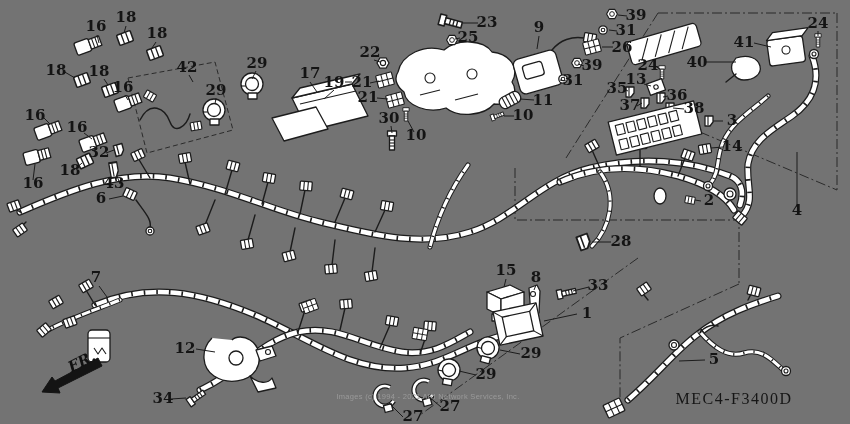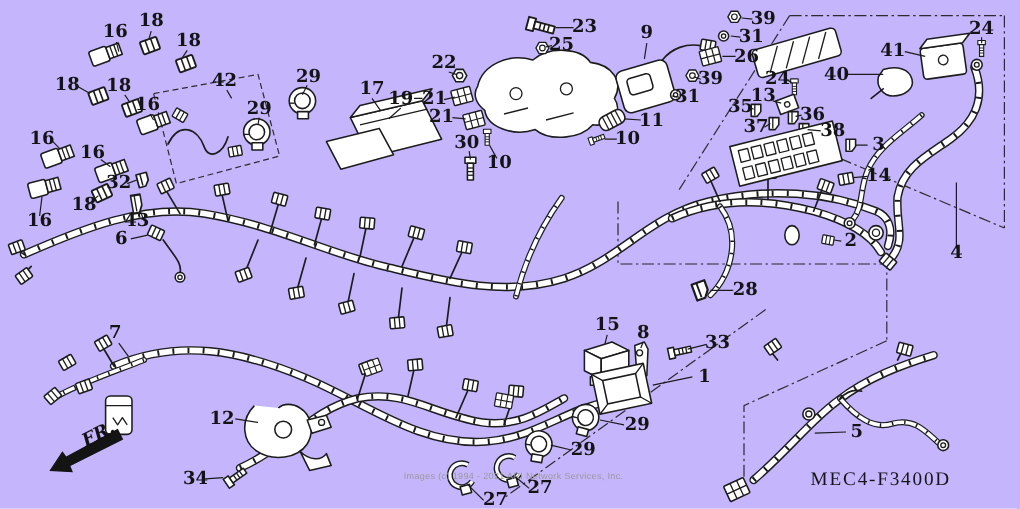--- a/index.html
+++ b/index.html
@@ -1,16 +1,16 @@
 <!DOCTYPE html>
 <html><head>
 <meta charset="utf-8">
 <style>
   html,body{margin:0;padding:0;background:#ffffff;}
-  .stage{position:relative;width:850px;height:424px;background:#c4b5fd;overflow:hidden;
+  .stage{position:relative;width:850px;height:424px;background:#737373;overflow:hidden;
          font-family:"DejaVu Serif", serif;}
   svg{position:absolute;left:0;top:0;}
   .callout{font-family:"DejaVu Serif", serif;font-weight:bold;font-size:15px;fill:#141414;}
   .partcode{font-family:"Liberation Serif", serif;font-size:16px;letter-spacing:1.5px;fill:#161616;}
   .wmark{font-family:"Liberation Sans", sans-serif;font-size:7.5px;fill:#9a9a9a;letter-spacing:.3px;}
   .frlabel{font-family:"DejaVu Serif", serif;font-weight:bold;font-style:italic;font-size:15px;fill:#111;}
   .dashline{stroke:#2b2b2b;stroke-width:1;fill:none;stroke-dasharray:10 3 2 3;}
   .dashbox{stroke:#2b2b2b;stroke-width:1;fill:none;stroke-dasharray:5 3;}
   .leader{stroke:#1c1c1c;stroke-width:1;fill:none;}
   .art{stroke:#1c1c1c;stroke-width:1.3;fill:#ffffff;stroke-linejoin:round;}

